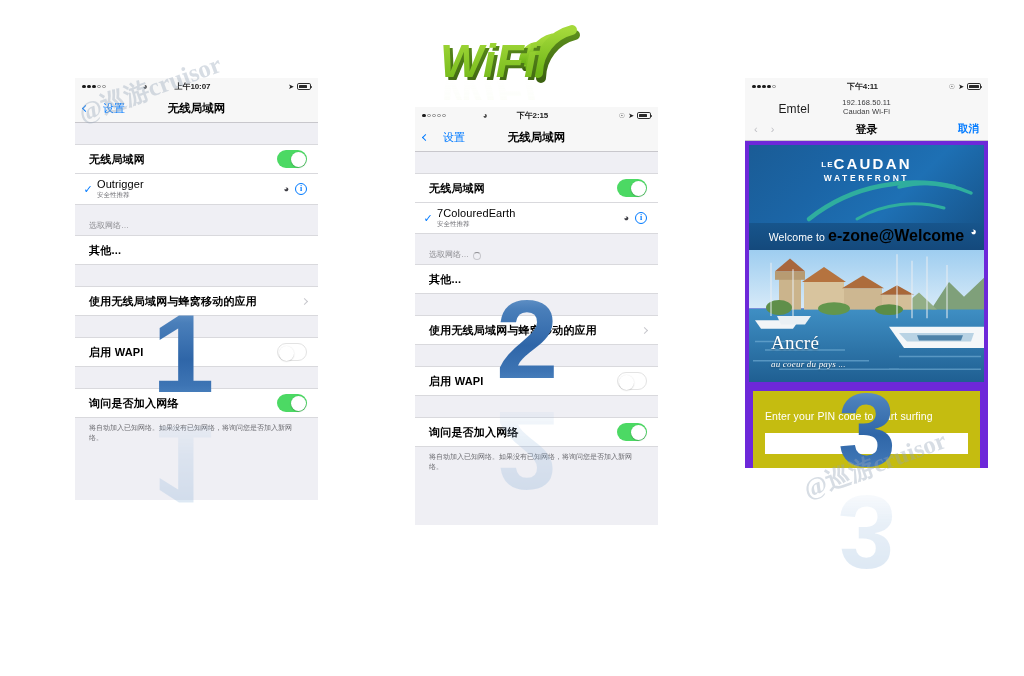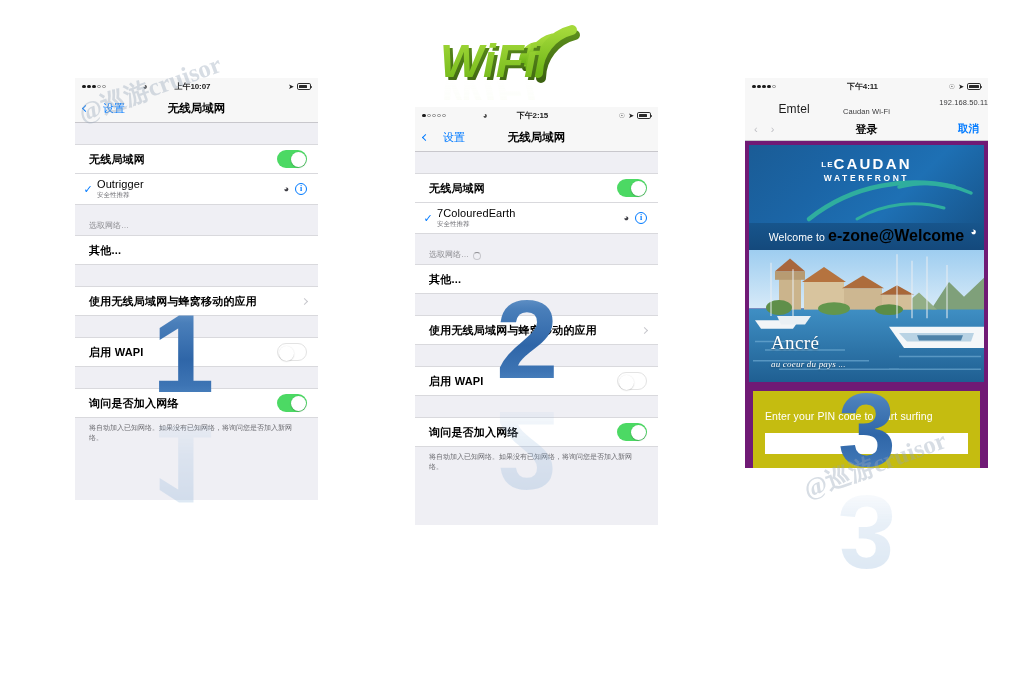--- a/index.html
+++ b/index.html
@@ -107,34 +107,34 @@
   .toggle.off { background:#fff; border:0.8px solid #e3e3e3; }
   .toggle .knob {
     position:absolute; top:1.5px; width:15px; height:15px; border-radius:50%;
     background:#fff; box-shadow:0 .5px 1.4px rgba(0,0,0,.32);
   }
   .toggle.on  .knob { left:13.5px; }
   .toggle.off .knob { left:1px; box-shadow:0 .5px 1.4px rgba(0,0,0,.22); }
 
   
   .b-urlbar { background:#f7f7f7; text-align:center; padding:3px 0 2px; line-height:1.25; }
-  .b-url  { font-size:7.5px; color:#3a3a3c; letter-spacing:.1px;text-align:right; }
+  .b-url  { font-size:7.5px; color:#3a3a3c; letter-spacing:.1px; }
   .b-host { font-size:7.5px; color:#3a3a3c; letter-spacing:.1px; }
   .b-navbar {
     background:#f7f7f7; border-bottom:0.6px solid #c8c7cc; height:22px;
     display:flex; align-items:center; padding:0 9px; position:relative;
   }
   .b-arrows { display:flex; gap:13px; color:#c0c0c5; font-size:11px; line-height:1; z-index:2; }
   .b-title {
     position:absolute; left:0; right:0; text-align:center;
     font-size:11px; font-weight:bold; color:#000; pointer-events:none;
   }
   .b-cancel { margin-left:auto; color:#007aff; font-size:10.5px; font-weight:bold; z-index:2; }
 
-  .caudan-wrap { background:#701a75; padding:4px 4px 0; }
+  .caudan-wrap { background:#6d28d9; padding:4px 4px 0; }
   .caudan-hdr {
     position:relative; height:78px;
     background:linear-gradient(135deg,#1a5c96 0%,#1b65a6 35%,#1e70b4 65%,#17558c 100%);
     overflow:hidden;
   }
   .caudan-logo { text-align:center; padding-top:11px; position:relative; z-index:2; }
   .cl1 { color:#fff; font-size:15px; font-weight:bold; letter-spacing:2.2px; line-height:1; }
   .cl1 small { font-size:8px; letter-spacing:1px; vertical-align:2px; font-weight:bold; }
   .cl2 { color:#fff; font-size:8.5px; font-weight:bold; letter-spacing:2.6px; margin-top:2px; }
   .swoosh { position:absolute; left:0; top:30px; width:100%; height:48px; z-index:1; }

